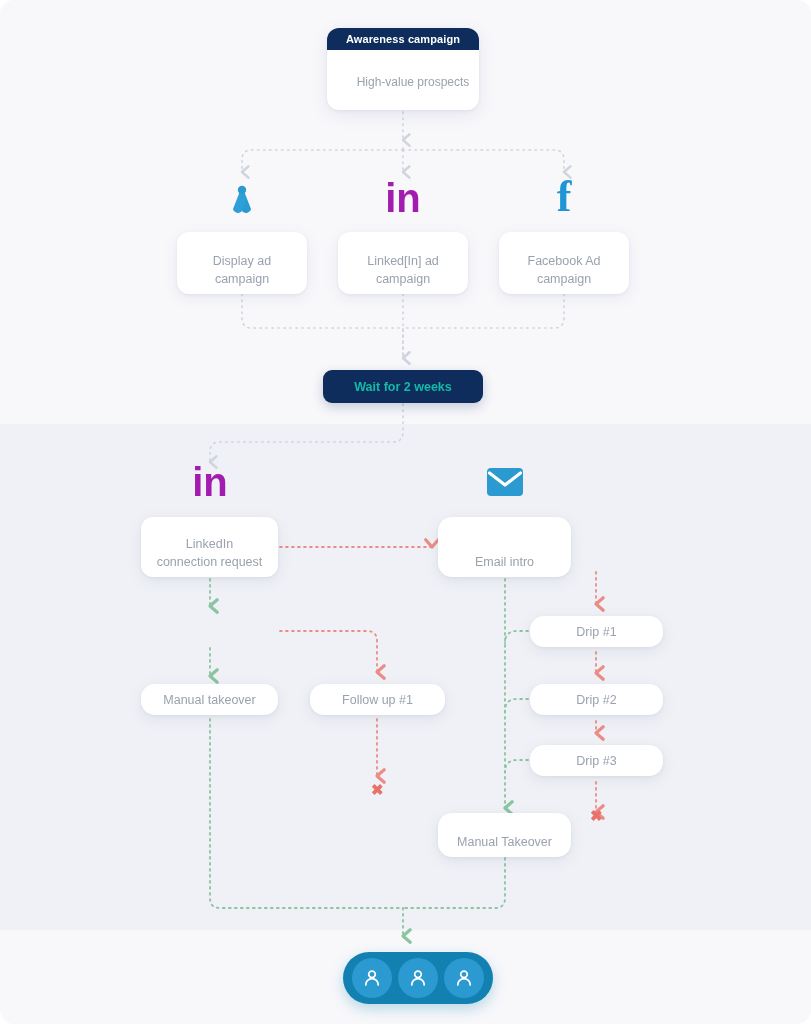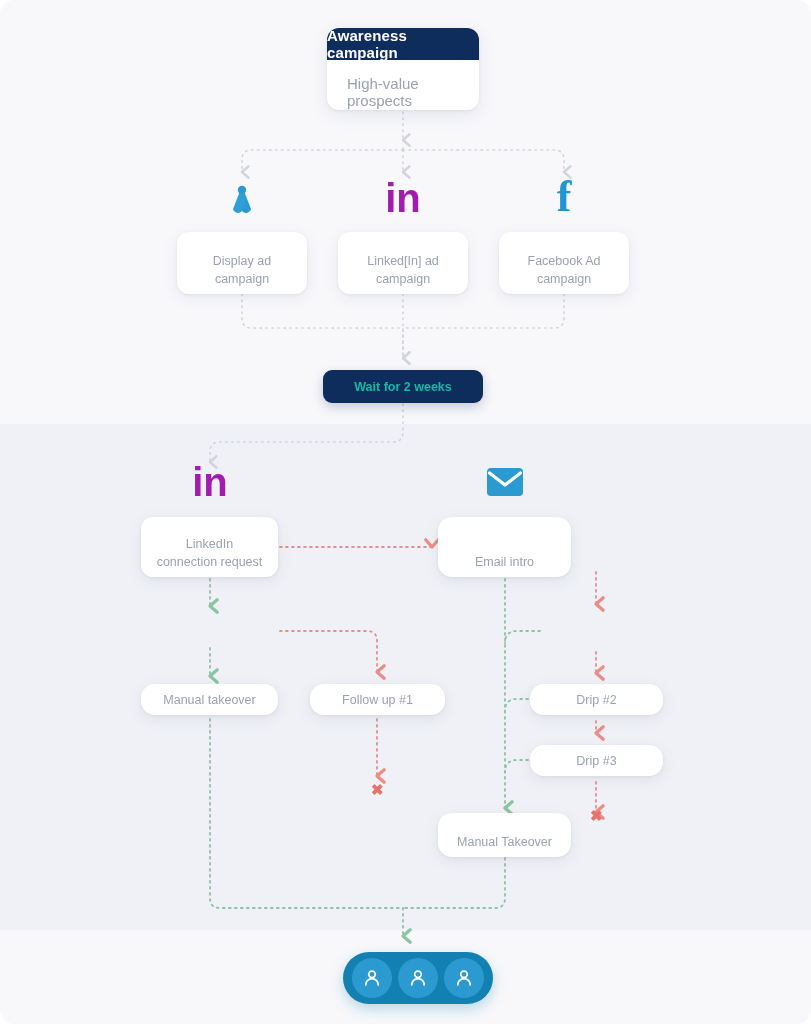--- a/index.html
+++ b/index.html
@@ -22,26 +22,26 @@
     color:#9aa2ae;font-size:12.5px;line-height:1.45;box-sizing:border-box;padding:6px 10px;
   }
   .node.pill{border-radius:14px;}
 
   .card-hero{
     position:absolute;left:327px;top:28px;width:152px;height:82px;
     background:#ffffff;border-radius:12px;overflow:hidden;
     box-shadow:0 5px 16px rgba(120,130,160,.15), 0 1px 3px rgba(120,130,160,.10);
   }
   .card-hero .hdr{
-    height:32px;background:#0f2d5c;color:#ffffff;font-size:15px;font-weight:bold;
+    height:22px;background:#0f2d5c;color:#ffffff;font-size:11px;font-weight:bold;
     display:flex;align-items:center;justify-content:center;letter-spacing:.1px;
   }
   .card-hero .bdy{
     height:63px;display:flex;align-items:center;justify-content:center;
-    color:#9aa2ae;font-size:15px;padding-left:20px;
+    color:#9aa2ae;font-size:12px;padding-left:20px;
   }
 
   .wait{
     position:absolute;left:323px;top:370px;width:160px;height:33px;
     background:#0f2d5c;border-radius:9px;color:#14b8a6;font-size:12.5px;font-weight:bold;
     display:flex;align-items:center;justify-content:center;
     box-shadow:0 4px 12px rgba(15,45,92,.22);
   }
 
   .icon{position:absolute;display:flex;align-items:center;justify-content:center;}
@@ -179,20 +179,21 @@
     </span>
   </div>
 
   <div class="node pill" style="left:438px;top:517px;width:133px;height:60px;">Email intro</div>
 
 
   <div class="node pill" style="left:141px;top:684px;width:137px;height:31px;">Manual takeover</div>
 
   <div class="node pill" style="left:310px;top:684px;width:135px;height:31px;">Follow up #1</div>
 
+  <div class="node pill" style="left:530px;top:616px;width:133px;height:31px;">Drip #1</div>
   <div class="node pill" style="left:530px;top:684px;width:133px;height:31px;">Drip #2</div>
   <div class="node pill" style="left:530px;top:745px;width:133px;height:31px;">Drip #3</div>
 
   <div class="node pill" style="left:438px;top:813px;width:133px;height:44px;">Manual Takeover</div>
 
   <div class="xmark" style="left:371px;top:782px;">✖</div>
   <div class="xmark" style="left:590px;top:808px;">✖</div>
 
   <div class="avatars">
     <div class="av">

